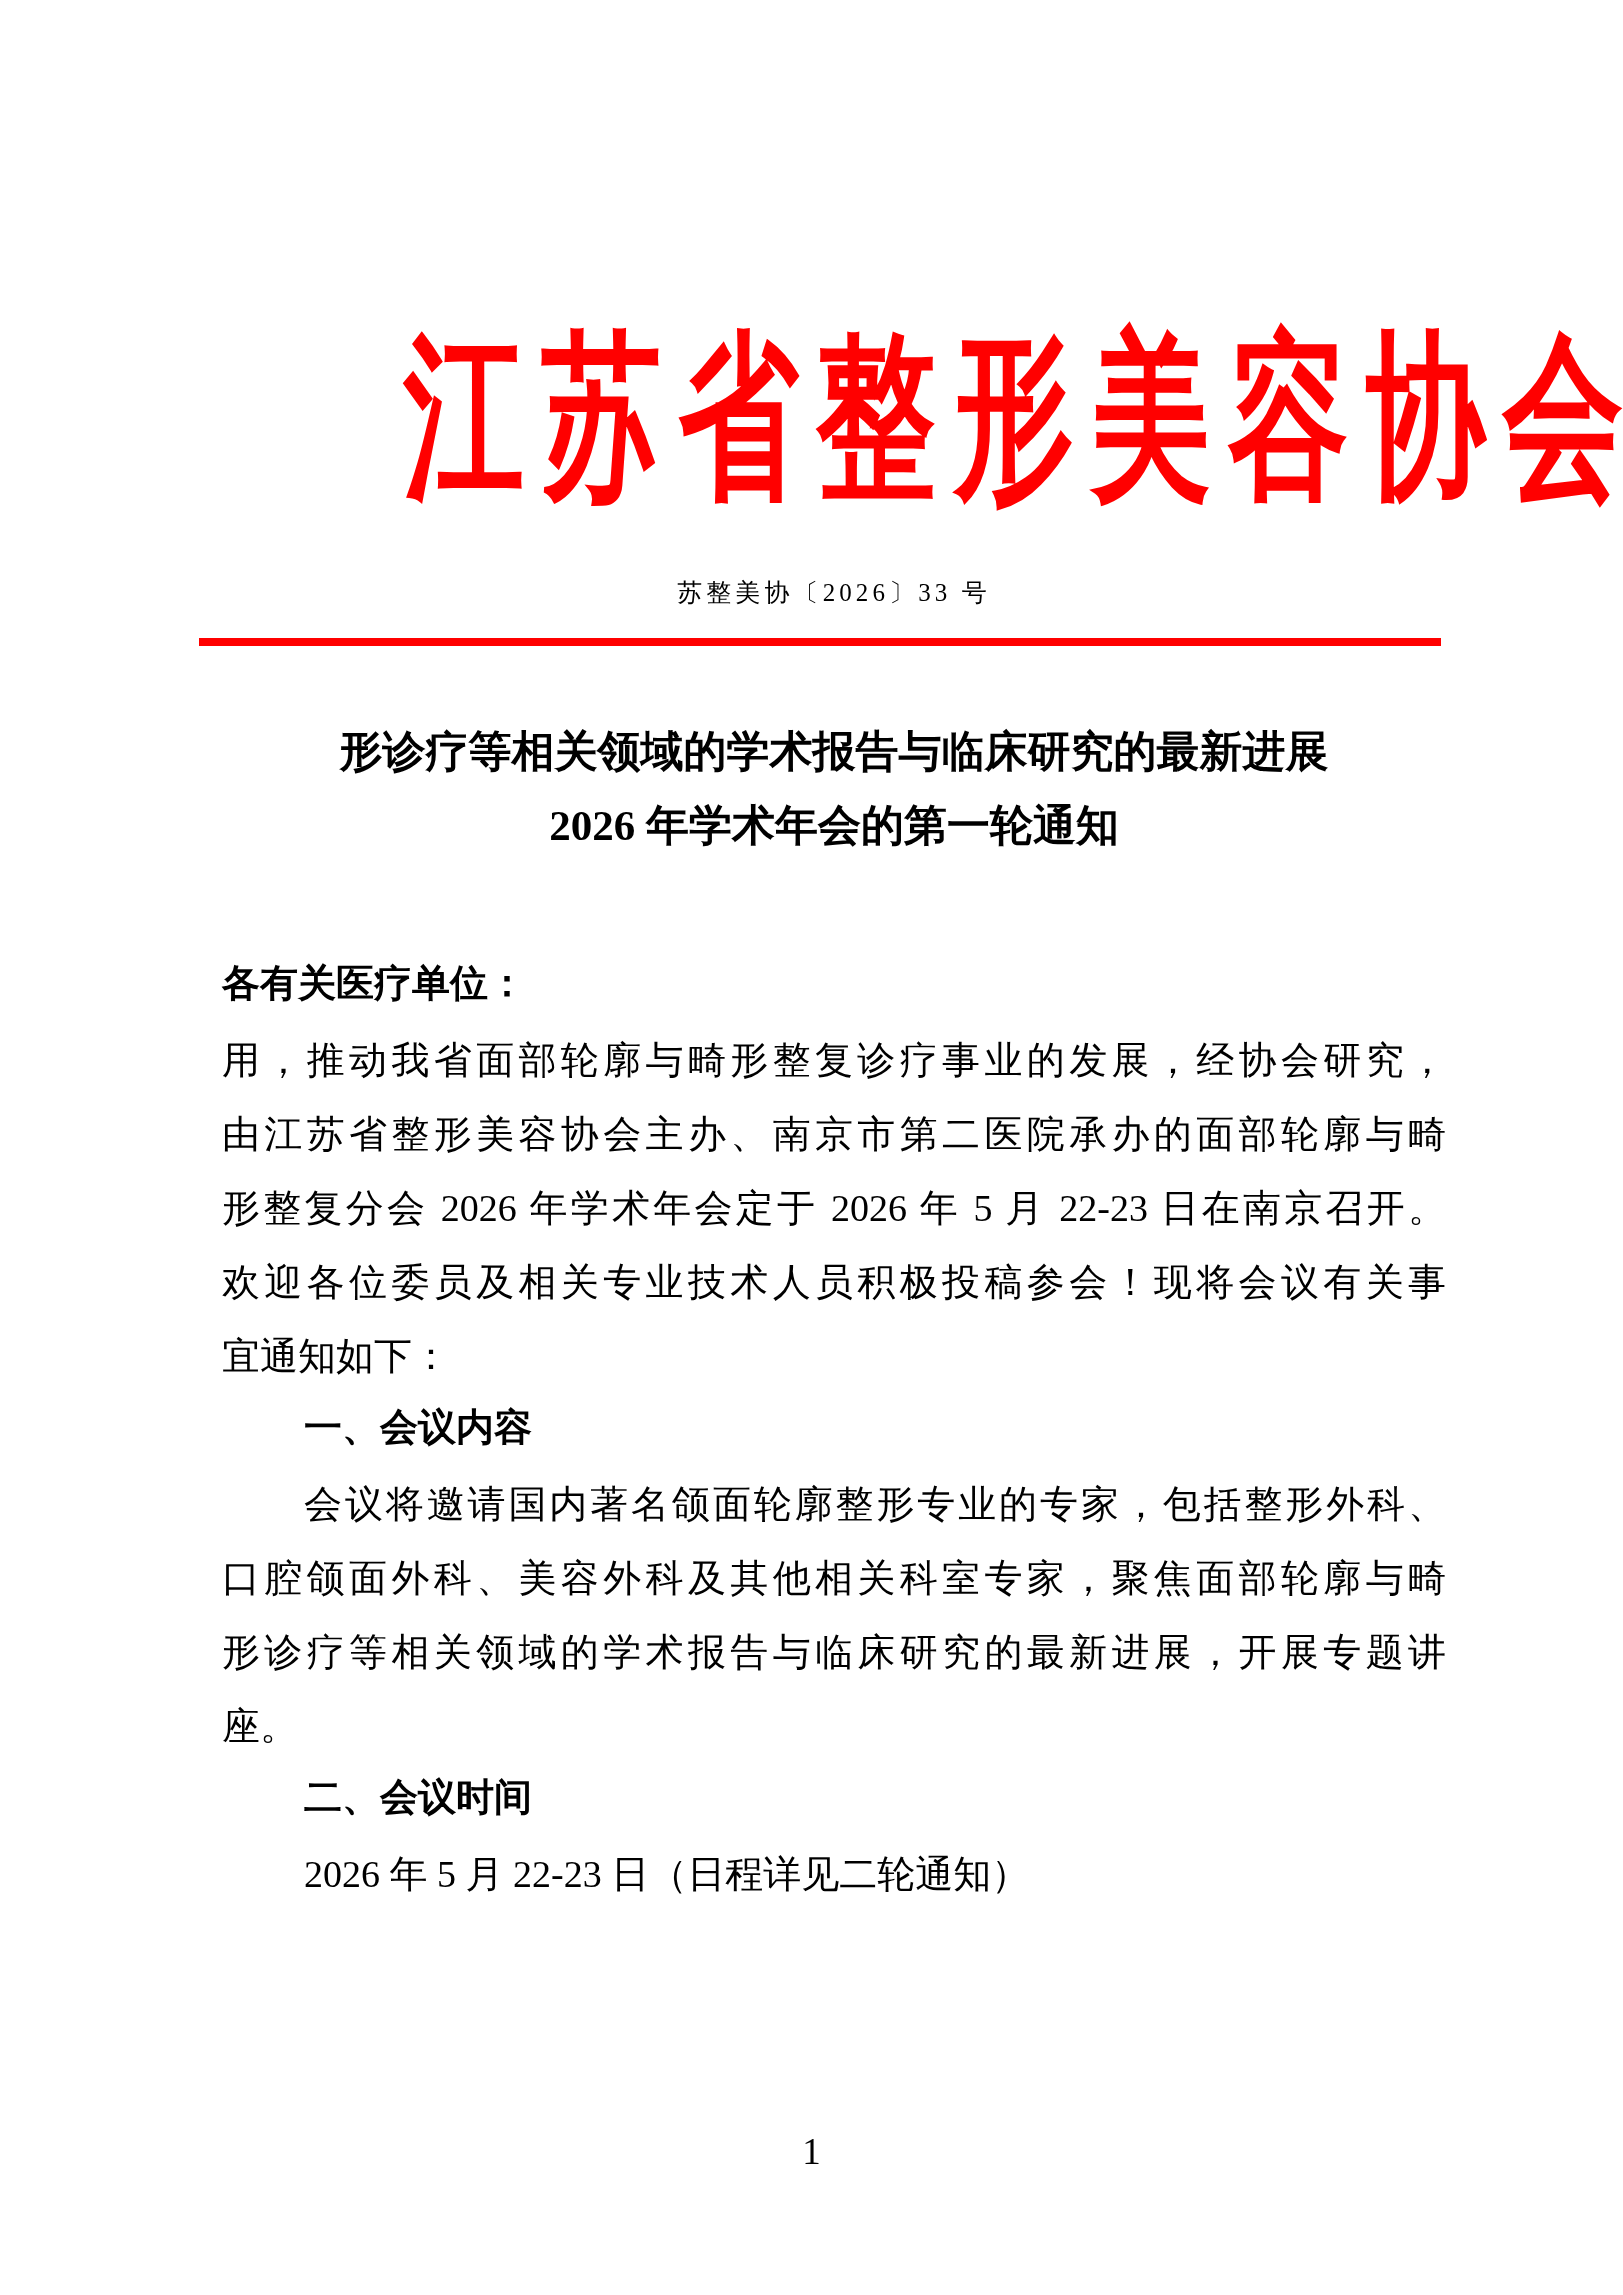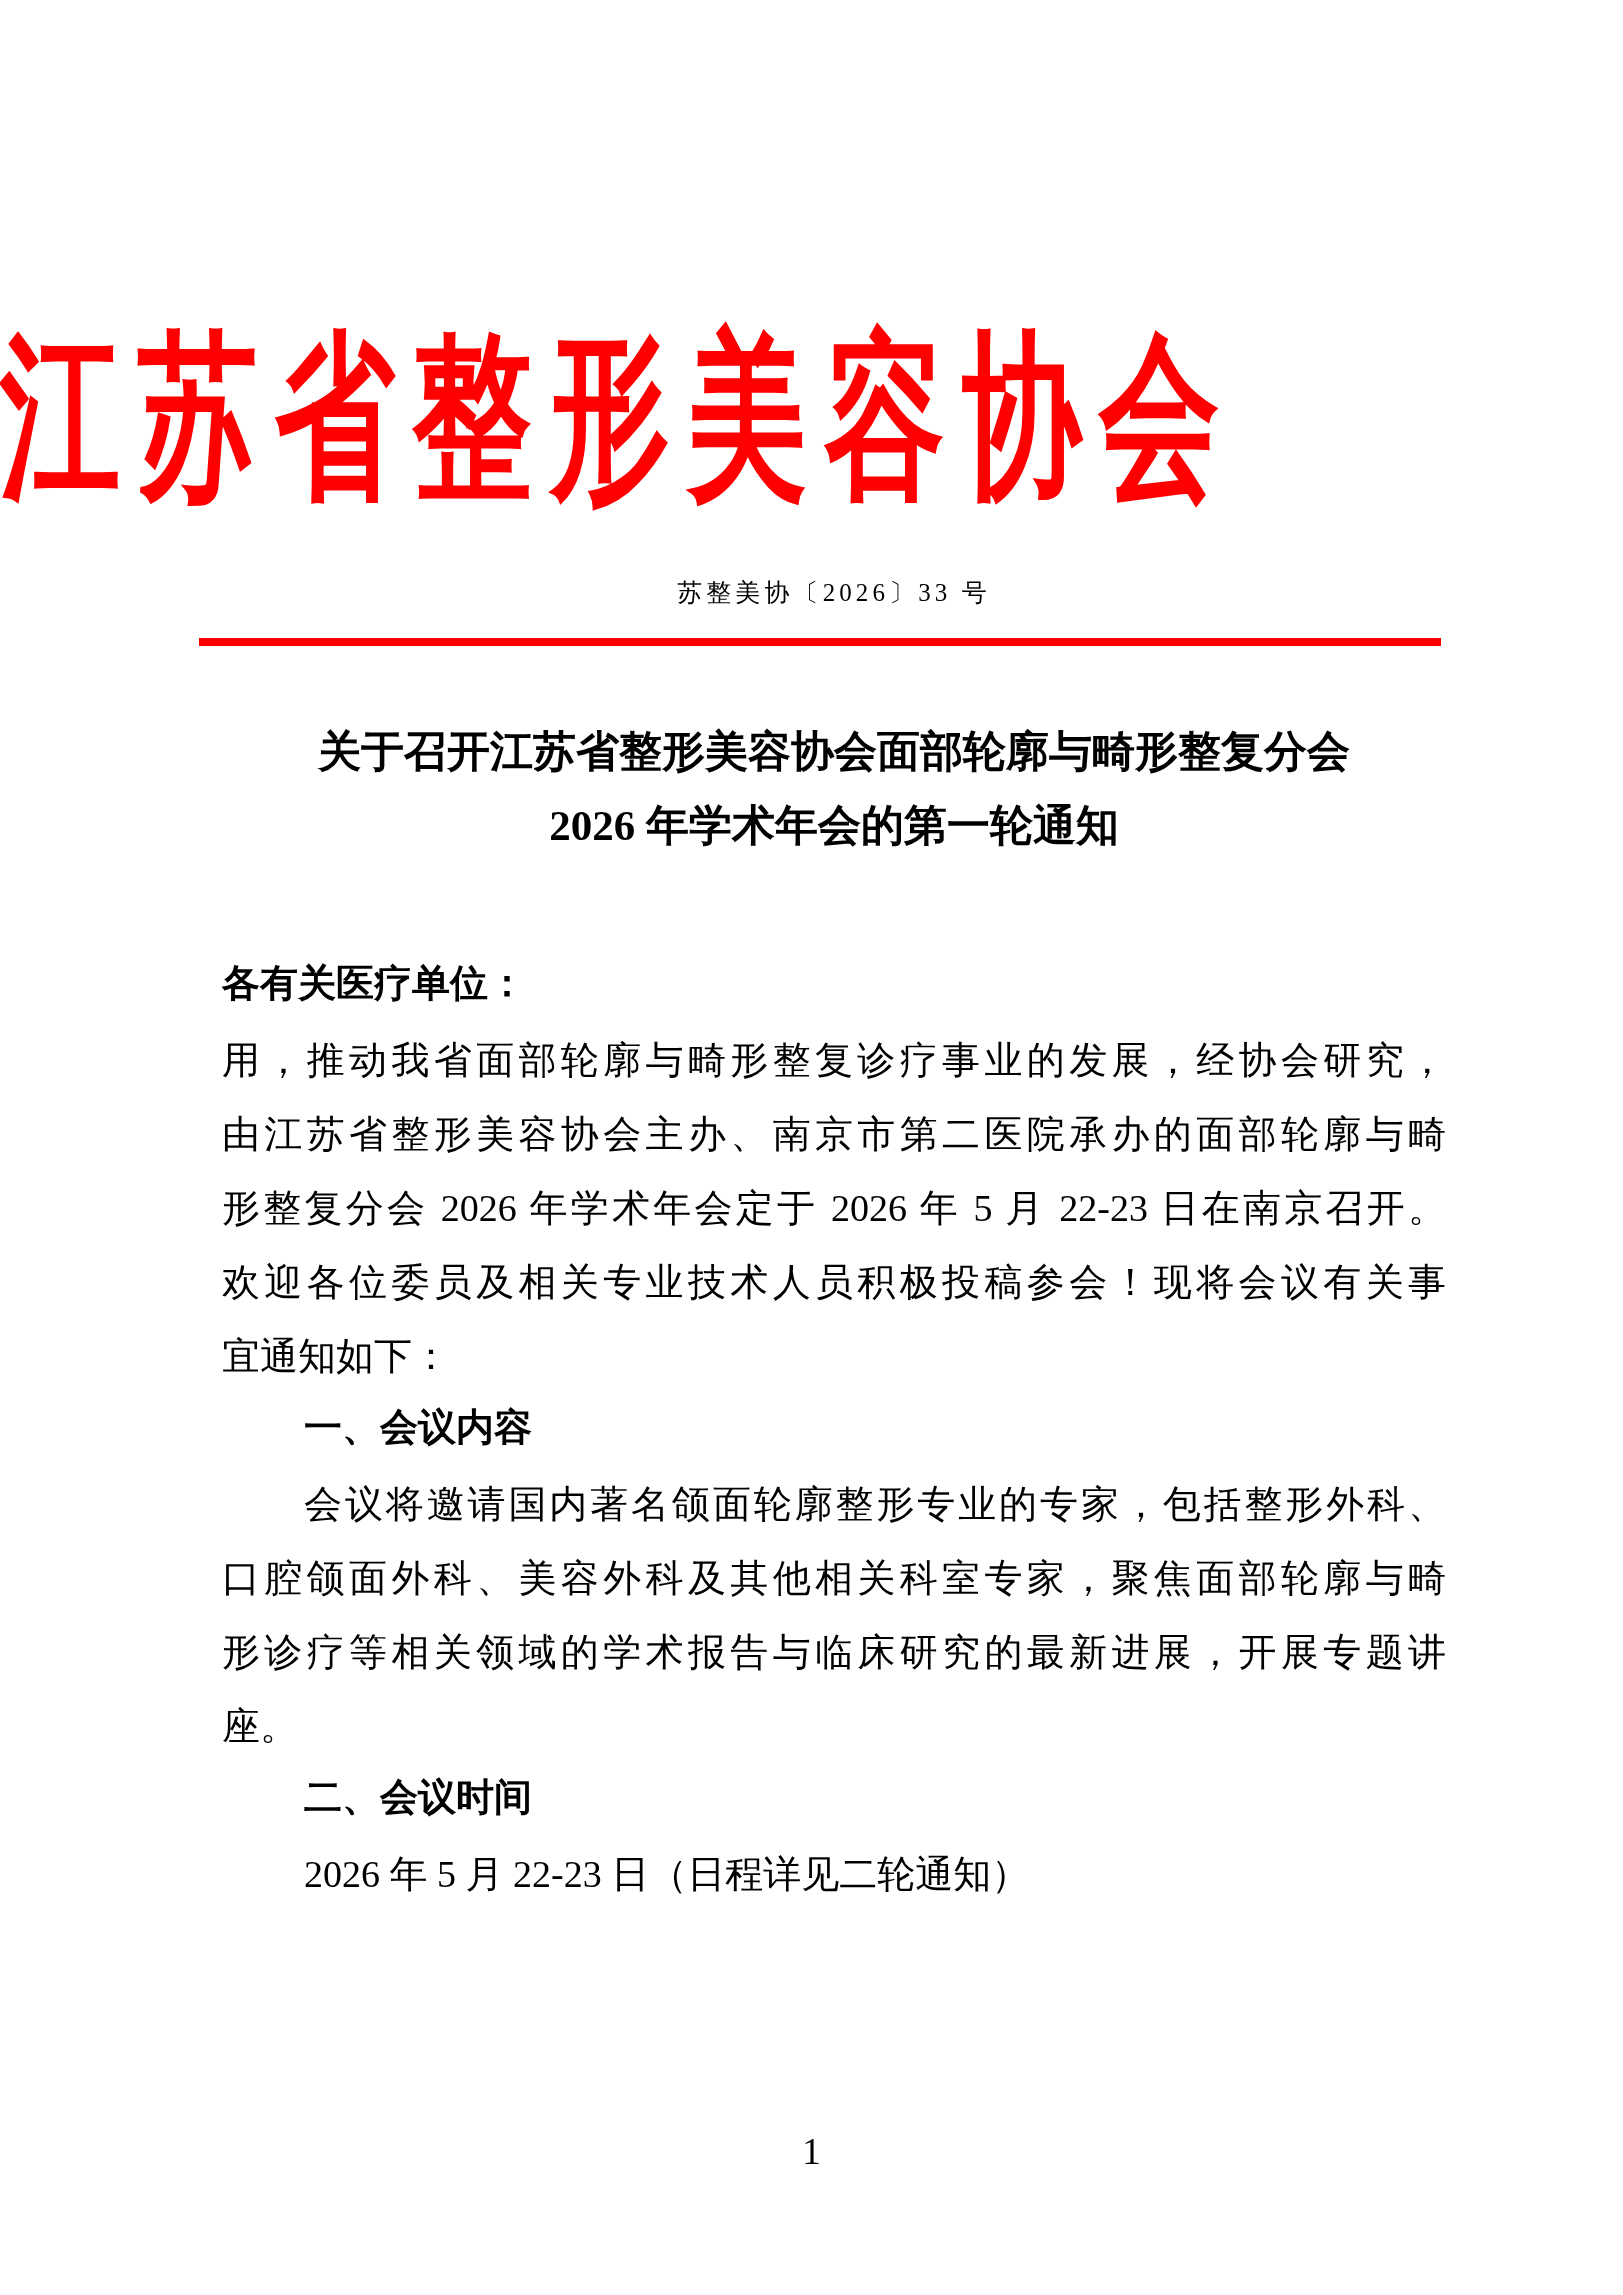--- a/index.html
+++ b/index.html
@@ -11,21 +11,21 @@
     font-family: "Liberation Serif", serif;
     color: #000000;
     overflow: hidden;
   }
   
   .masthead {
     position: absolute;
     top: 359px;
     left: 0;
     width: 100%;
-    text-align: left;
+    text-align: right;
   }
   .masthead-text {
     display: inline-block;
     font-size: 120px;
     line-height: 120px;
     font-weight: bold;
     letter-spacing: 17.4px;
     margin-right: -17.4px;
     white-space: nowrap;
     color: var(--accent, #FF0000);
@@ -104,21 +104,21 @@
 
   <div class="masthead">
     <span class="masthead-text">江苏省整形美容协会</span>
   </div>
 
   <div class="doc-number">苏整美协〔2026〕33 号</div>
 
   <div class="red-rule"></div>
 
   <div class="doc-title">
-    <div>关于召开江苏省整形美容协会面部轮廓与畸形整复分会</div>
+    <div>形诊疗等相关领域的学术报告与临床研究的最新进展</div>
     <div>2026 年学术年会的第一轮通知</div>
   </div>
 
   <div class="body-block" id="body-lines">
       <div class="line bold-head">各有关医疗单位：</div>
       <div class="line j">用，推动我省面部轮廓与畸形整复诊疗事业的发展，经协会研究，</div>
       <div class="line j">由江苏省整形美容协会主办、南京市第二医院承办的面部轮廓与畸</div>
       <div class="line j">形整复分会 2026 年学术年会定于 2026 年 5 月 22-23 日在南京召开。</div>
       <div class="line j">欢迎各位委员及相关专业技术人员积极投稿参会！现将会议有关事</div>
       <div class="line">宜通知如下：</div>

